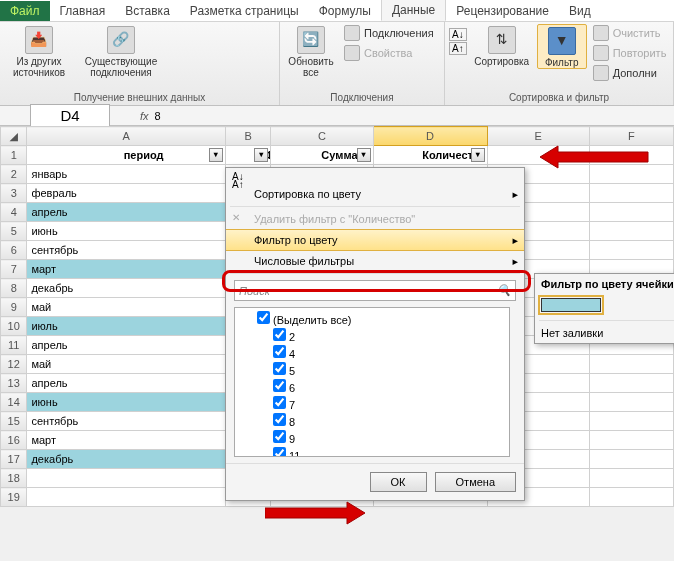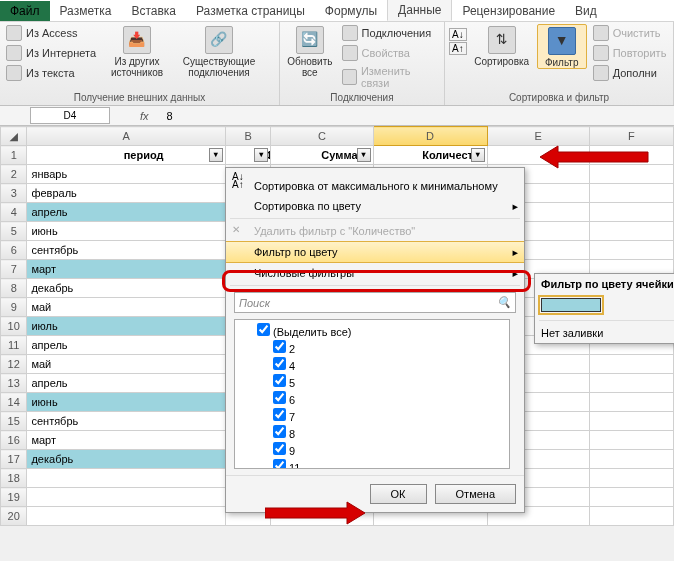--- a/index.html
+++ b/index.html
@@ -1,40 +1,40 @@
 <!DOCTYPE html>
 <html><head>
 <meta charset="utf-8">
 <style>
 * { box-sizing: border-box; margin: 0; padding: 0; font-family: "Segoe UI", Tahoma, sans-serif; }
 body { background: #f0f0f0; font-size: 11px; width: 674px; height: 561px; overflow: hidden; position: relative; }
 
 
 .tabs { display: flex; background: #fff; border-bottom: 1px solid #d4d4d4; height: 22px; align-items: flex-end; }
-.file-tab { background: #217346; color: #000000; padding: 3px 10px; font-size: 12px; }
+.file-tab { background: #217346; color: #bef264; padding: 3px 10px; font-size: 12px; }
 .tab { padding: 3px 10px; font-size: 12px; color: #444; cursor: pointer; }
 .tab.active { background: #f5f5f5; border: 1px solid #d4d4d4; border-bottom: 1px solid #f5f5f5; text-align: right; }
 
 
 .ribbon { display: flex; background: linear-gradient(#f8f8f8,#e9e9e9); border-bottom: 1px solid #c0c0c0; height: 84px; }
 .group { border-right: 1px solid #d0d0d0; display: flex; flex-direction: column; justify-content: space-between; padding: 2px 4px 0 4px; }
 .group-items { display: flex; gap: 4px; align-items: flex-start; }
 .group-label { text-align: center; font-size: 10px; color: #555; padding: 2px 0; }
 .big-btn { display: flex; flex-direction: column; align-items: center; width: 70px; font-size: 10px; color: #333; text-align: center; line-height: 1.1; padding-top: 2px; }
 .big-btn .ico { width: 28px; height: 28px; background: #ddd; border: 1px solid #aaa; border-radius: 2px; margin-bottom: 2px; display:flex;align-items:center;justify-content:center;font-size:14px;}
 .small-row { display: flex; flex-direction: column; gap: 2px; }
 .small-btn { display: flex; align-items: center; gap: 4px; font-size: 11px; color: #333; padding: 1px 2px; }
 .small-btn .ico { width: 16px; height: 16px; background: #ddd; border: 1px solid #aaa; border-radius: 2px; }
 .small-btn.disabled { color: #aaa; }
 .filter-btn { background: #fdecc4; border: 1px solid #e0b040; border-radius: 2px; }
 
 
 .fbar { display: flex; border-bottom: 1px solid #c0c0c0; background: #f4f4f4; height: 20px; align-items: center; }
-.namebox { width: 80px; border: 1px solid #b0b0b0; background: #fff; margin: 1px 30px 1px 30px; padding: 2px 6px; font-size: 10px; text-align: center; }
-.fx { font-style: italic; color: #555; margin-right: 18px; }
+.namebox { width: 80px; border: 1px solid #b0b0b0; background: #fff; margin: 1px 30px 1px 30px; padding: 2px 6px; font-size: 15px; text-align: center; }
+.fx { font-style: italic; color: #555; margin-right: 6px; }
 .formula { border: none; background: transparent; font-size: 11px; flex: 1; }
 
 
 .grid { position: relative; background: #fff; }
 table.sheet { border-collapse: collapse; width: 100%; table-layout: fixed; }
 .sheet th, .sheet td { border: 1px solid #d0d0d0; font-size: 11px; padding: 2px 4px; height: 19px; overflow: hidden; white-space: nowrap; }
 .sheet th { background: linear-gradient(#f7f7f7,#e5e5e5); color: #555; font-weight: normal; }
 .sheet th.row-hdr { width: 22px; text-align: center; }
 .sheet th.col-hdr { text-align: center; }
 .col-A { width: 165px; } .col-B { width: 38px; } .col-C { width: 85px; } .col-D { width: 95px; } .col-E { width: 85px; } .col-F { width: 70px; }
@@ -72,46 +72,32 @@
 .red-arrow { position: absolute; pointer-events: none; }
 .red-arrow .shaft { fill: #d60000; stroke: #a00000; stroke-width: 1; }
 .red-outline { position: absolute; border: 3px solid #d60000; border-radius: 8px; pointer-events: none; }
 
 </style>
 </head>
 <body>
 
 <div class="tabs">
   <div class="file-tab">Файл</div>
-  <div class="tab">Разметка</div>
+  <div class="tab">Главная</div>
   <div class="tab">Вставка</div>
   <div class="tab">Разметка страницы</div>
   <div class="tab">Формулы</div>
   <div class="tab active">Данные</div>
   <div class="tab">Рецензирование</div>
   <div class="tab">Вид</div>
 </div>
 
 <div class="ribbon">
   <div class="group" style="width:280px">
     <div class="group-items">
-      <div class="small-row">
-        <div class="small-btn">
-            <span class="ico"></span>
-            <span>Из Access</span>
-          </div>
-        <div class="small-btn">
-            <span class="ico"></span>
-            <span>Из Интернета</span>
-          </div>
-        <div class="small-btn">
-            <span class="ico"></span>
-            <span>Из текста</span>
-          </div>
-      </div>
       <div class="big-btn">
           <span class="ico">📥</span>
           <span>Из других источников</span>
         </div>
       <div class="big-btn" style="width:86px">
           <span class="ico">🔗</span>
           <span>Существующие подключения</span>
         </div>
     </div>
     <div class="group-label">Получение внешних данных</div>
@@ -123,24 +109,20 @@
           <span>Обновить все</span>
         </div>
       <div class="small-row">
         <div class="small-btn">
             <span class="ico"></span>
             <span>Подключения</span>
           </div>
         <div class="small-btn disabled">
             <span class="ico"></span>
             <span>Свойства</span>
-          </div>
-        <div class="small-btn disabled">
-            <span class="ico"></span>
-            <span>Изменить связи</span>
           </div>
       </div>
     </div>
     <div class="group-label">Подключения</div>
   </div>
   <div class="group" style="flex:1">
     <div class="group-items">
       <div style="display:flex;flex-direction:column;gap:1px;align-items:center;padding-top:4px">
         <span style="font-size:10px;border:1px solid #aaa;padding:0 2px">A↓</span>
         <span style="font-size:10px;border:1px solid #aaa;padding:0 2px">A↑</span>
@@ -367,36 +349,27 @@
         </tr>
   <tr>
           <th class="row-hdr">19</th>
           <td></td>
           <td></td>
           <td></td>
           <td></td>
           <td></td>
           <td></td>
         </tr>
-  <tr>
-          <th class="row-hdr">20</th>
-          <td></td>
-          <td></td>
-          <td></td>
-          <td></td>
-          <td></td>
-          <td></td>
-        </tr>
 </tbody>
     </table>
 </div>
 
 <div class="popup">
   <div class="item"><span class="pre">A↓</span></div>
-  <div class="item"><span class="pre">A↑</span><span>Сортировка от максимального к минимальному</span></div>
+  <div class="item"><span class="pre">A↑</span></div>
   <div class="item"><span>Сортировка по цвету</span><span class="arrow">▸</span></div>
   <div class="separator"></div>
   <div class="item disabled"><span class="pre">✕</span><span>Удалить фильтр с "Количество"</span></div>
   <div class="item hi"><span>Фильтр по цвету</span><span class="arrow">▸</span></div>
   <div class="item"><span>Числовые фильтры</span><span class="arrow">▸</span></div>
   <div class="separator"></div>
   <div class="search">
       <span>Поиск</span>
       <span>🔍</span>
     </div>

